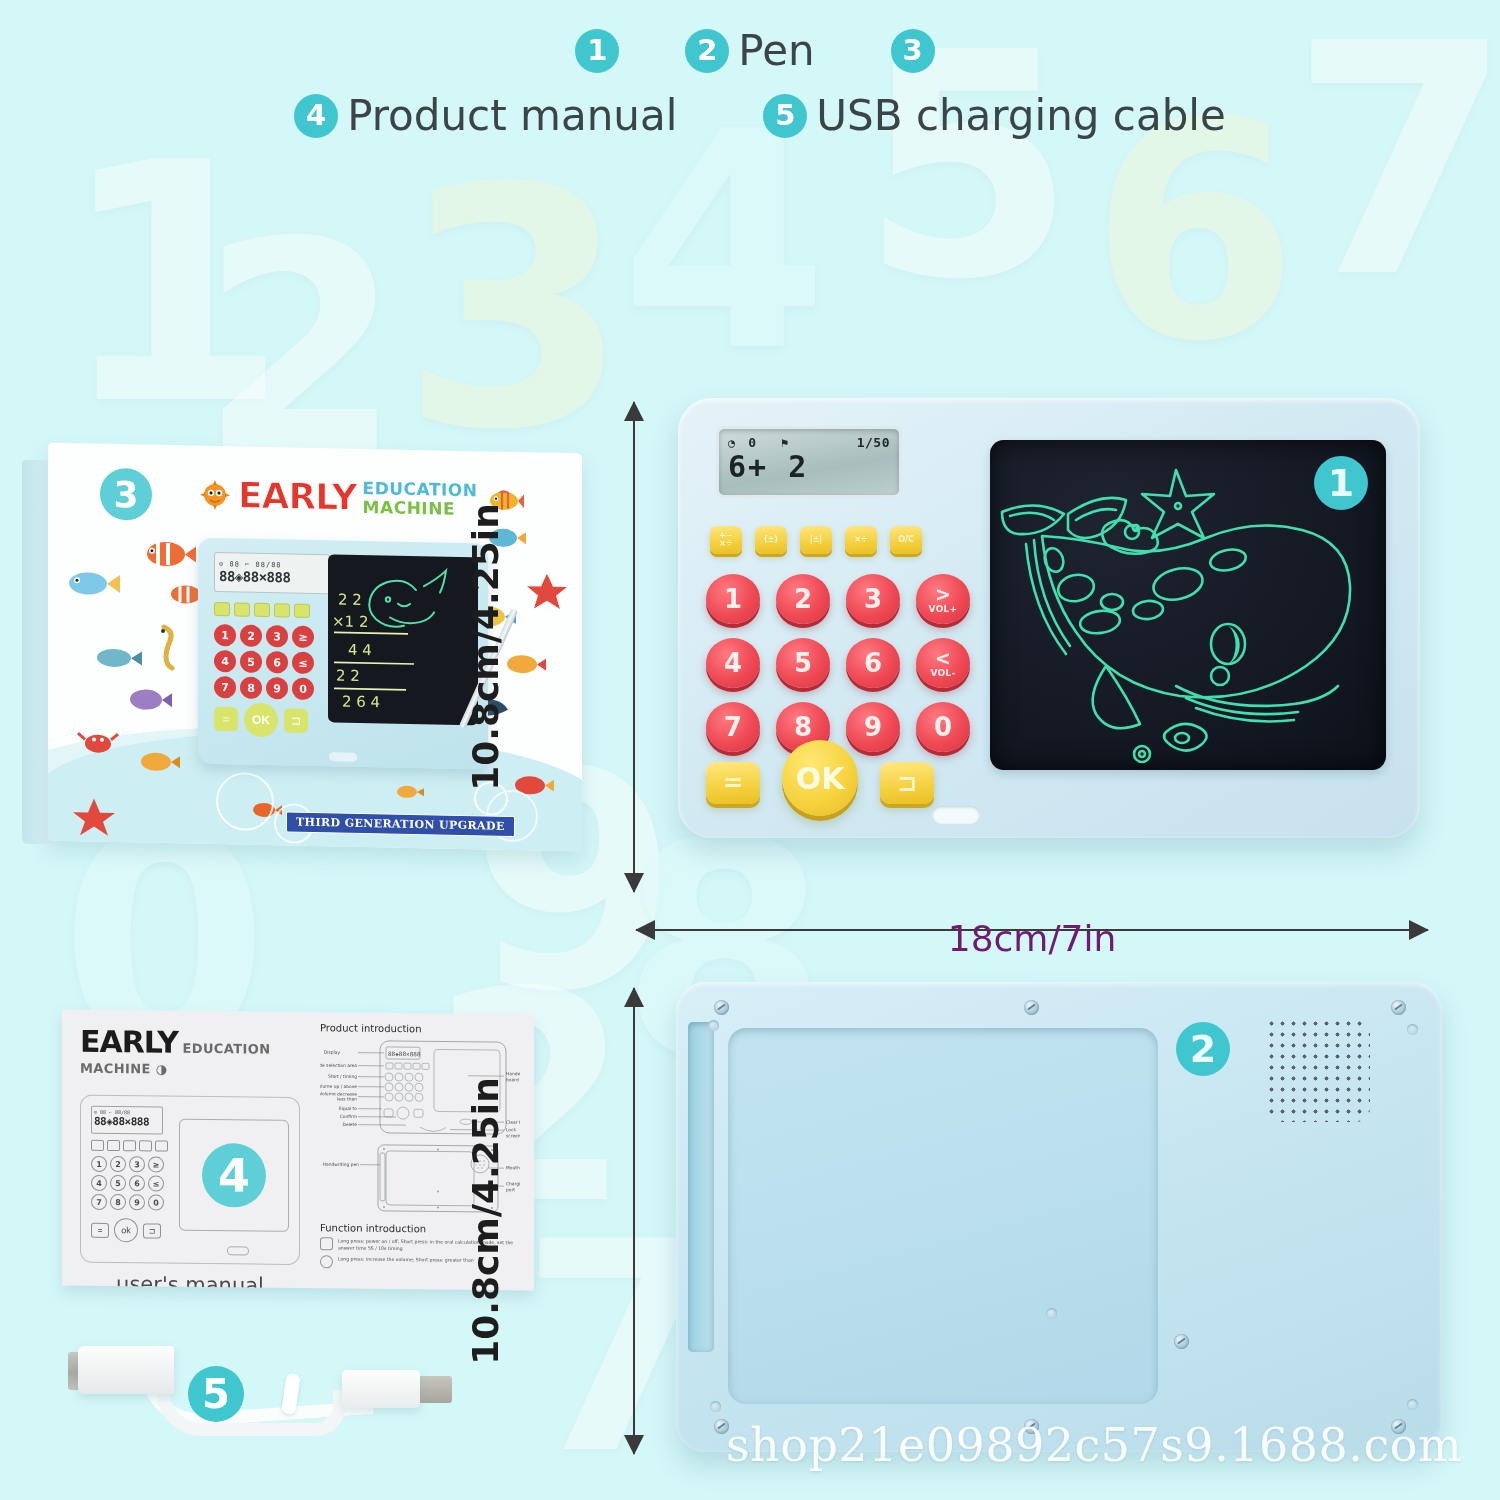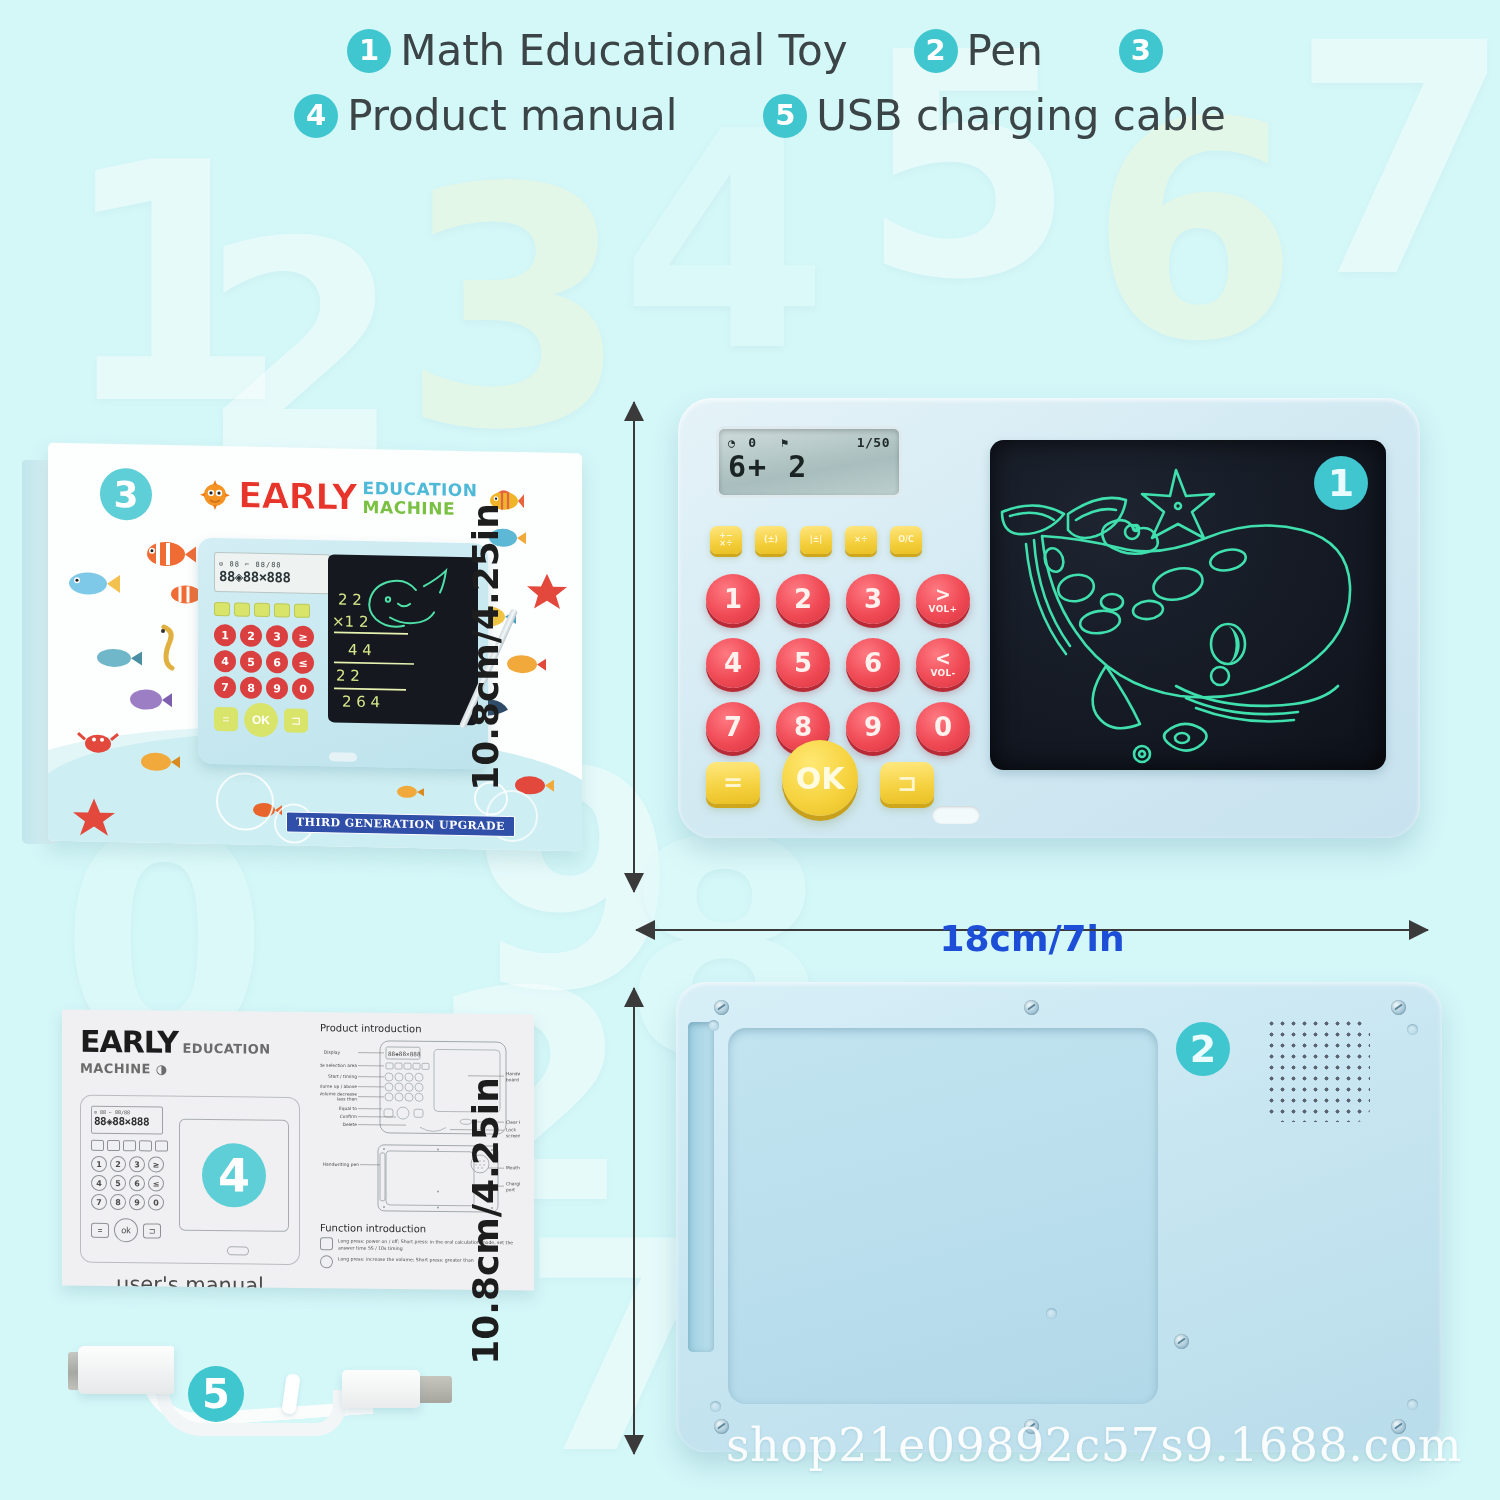--- a/index.html
+++ b/index.html
@@ -374,21 +374,21 @@
   .arrow.right { top:50%; right:-1px;   transform:translateY(-50%); border-top:10px solid transparent; border-bottom:10px solid transparent; border-left:20px solid #3a3a3a; }
   .dim-label-v {
     position:absolute; right:26px; top:50%;
     transform: translateY(-50%) rotate(-90deg);
     transform-origin: center;
     font-family:"DejaVu Sans",sans-serif; font-weight:700; font-size:36px; color:#1d1d1d;
     white-space:nowrap;
   }
   .dim-label-h {
     position:absolute; left:50%; top:18px; transform:translateX(-50%);
-    font-family:"DejaVu Sans",sans-serif; font-weight:700; font-size:36px; color:#1d4ed8;
+    font-family:"DejaVu Sans",sans-serif; font-weight:400; font-size:36px; color:#701a75;
     white-space:nowrap;
   }
 
   #dim-height-1 { left: 612px; top: 402px; width: 44px; height: 490px; }
   #dim-width-1  { left: 636px; top: 900px; width: 792px; height: 60px; }
   #dim-height-2 { left: 612px; top: 988px; width: 44px; height: 466px; }
 
   
   #watermark {
     position:absolute; left:726px; top:1418px; z-index:9;
@@ -414,21 +414,20 @@
   <span class="bg-num tint-y" style="left:1130px;top:1230px;font-size:290px;">4</span>
   <span class="bg-num" style="left:520px; top:1230px;font-size:290px;">7</span>
   <span class="bg-num tint-c" style="left:60px;  top:820px; font-size:300px;">0</span>
 </div>
 
 <div id="header">
 
   <div class="legend-row" id="legend-row-1">
     <div class="legend-item">
       <span class="badge">1</span>
-      <span class="legend-label">Math Educational Toy</span>
     </div>
     <div class="legend-item">
       <span class="badge">2</span>
       <span class="legend-label">Pen</span>
     </div>
     <div class="legend-item">
       <span class="badge">3</span>
     </div>
   </div>
 

